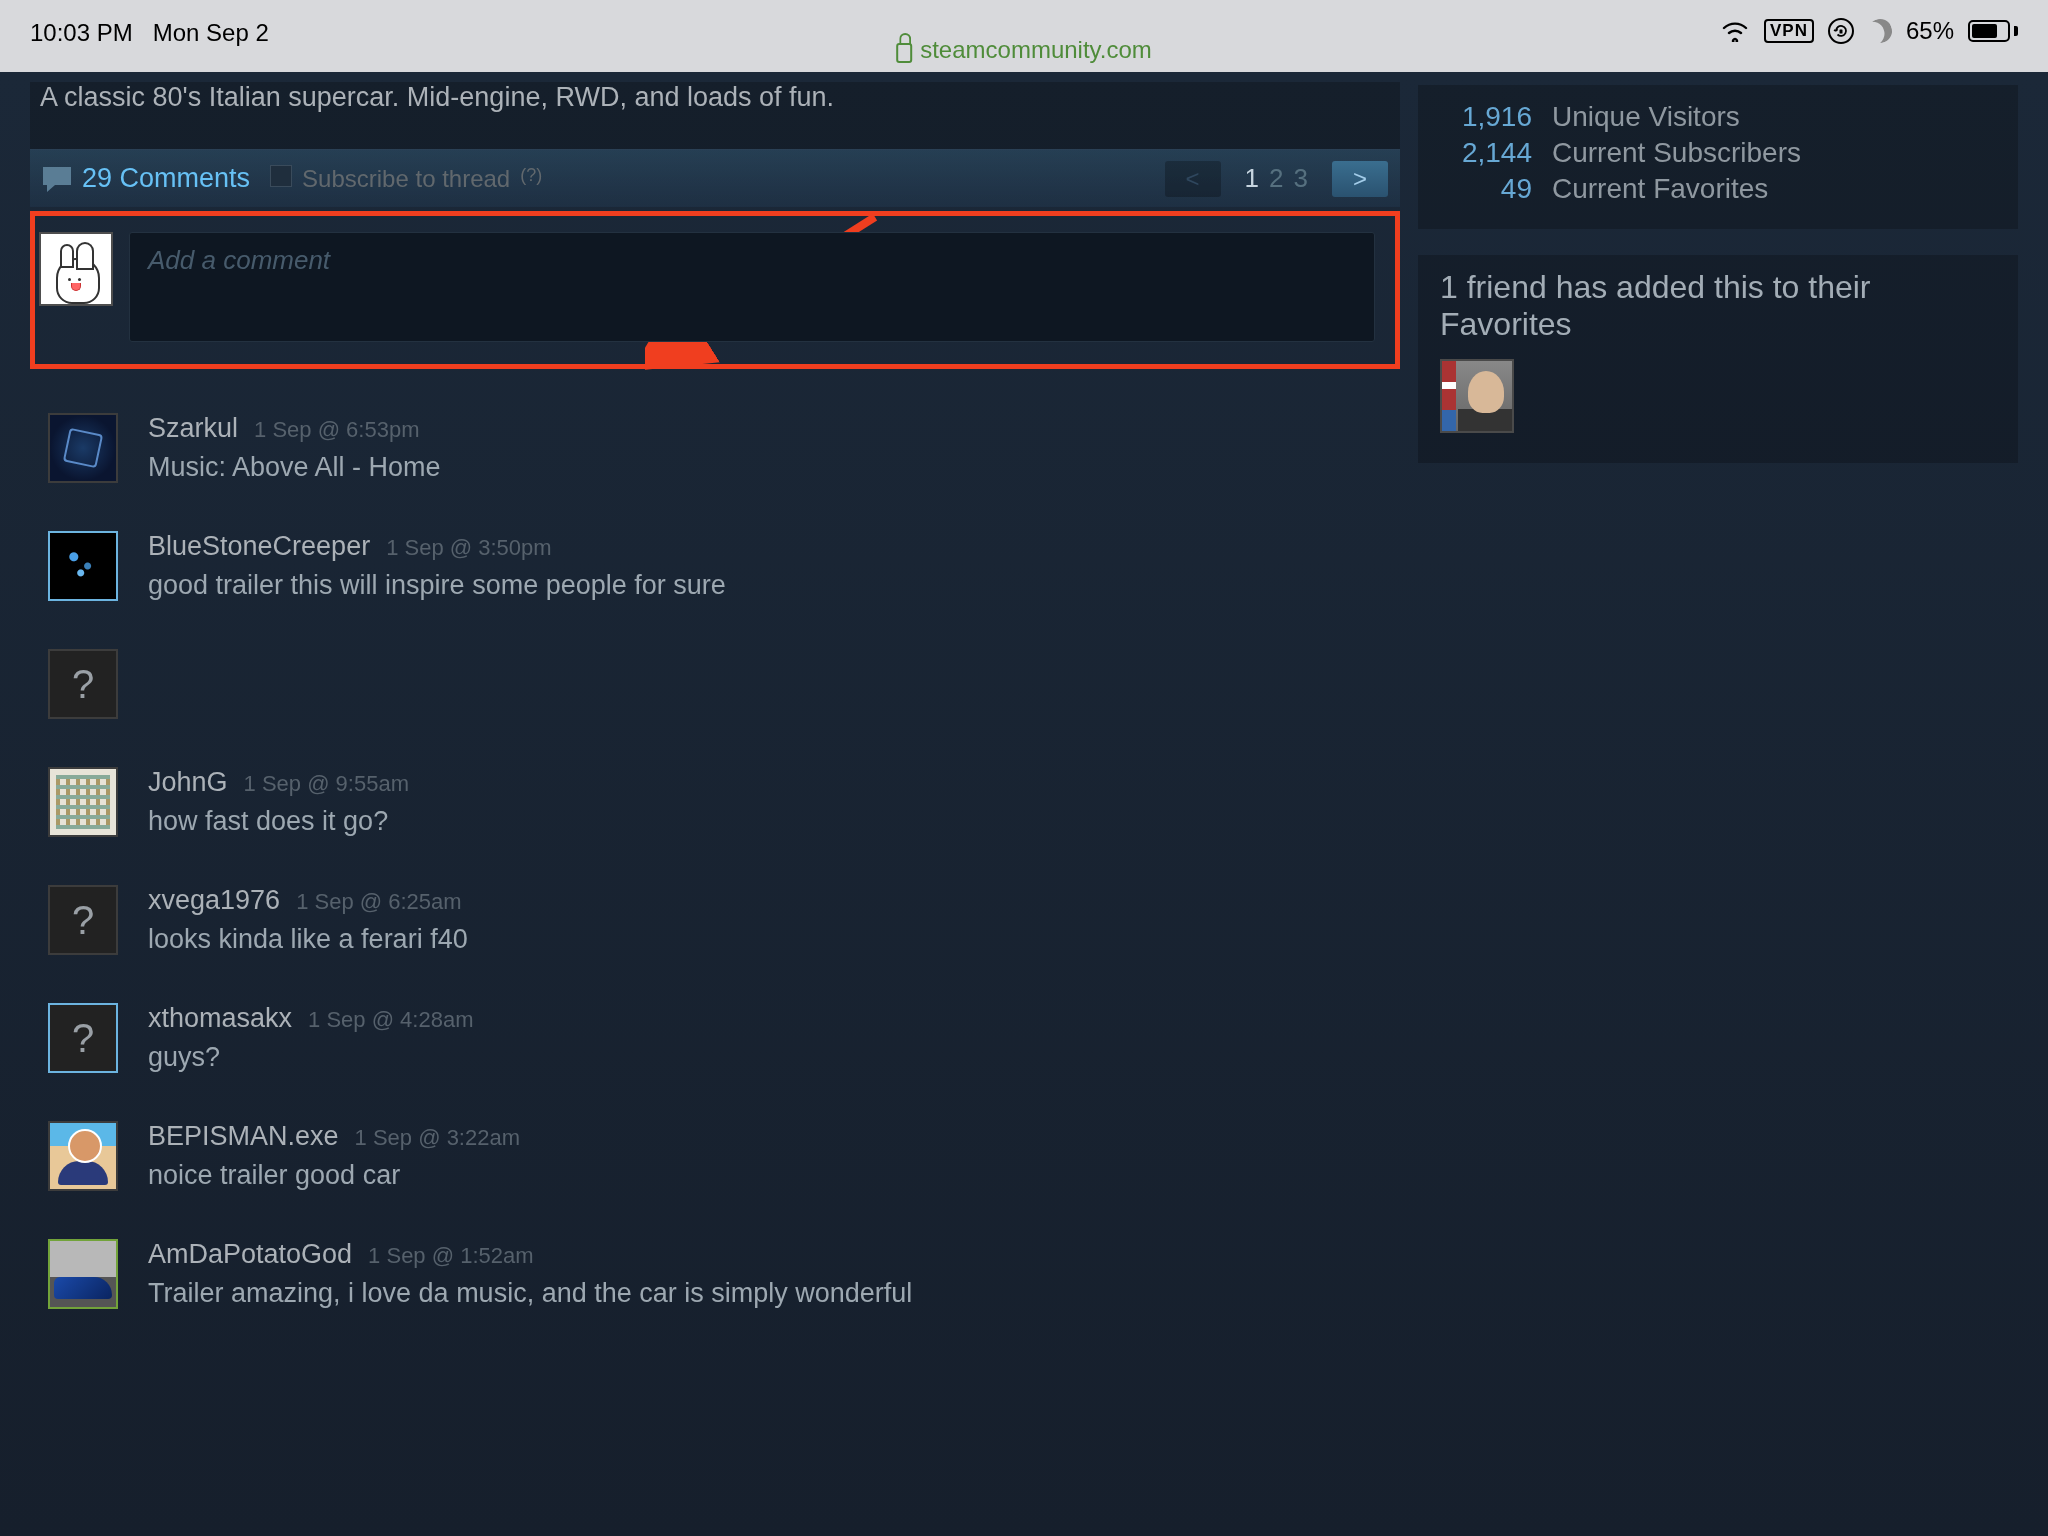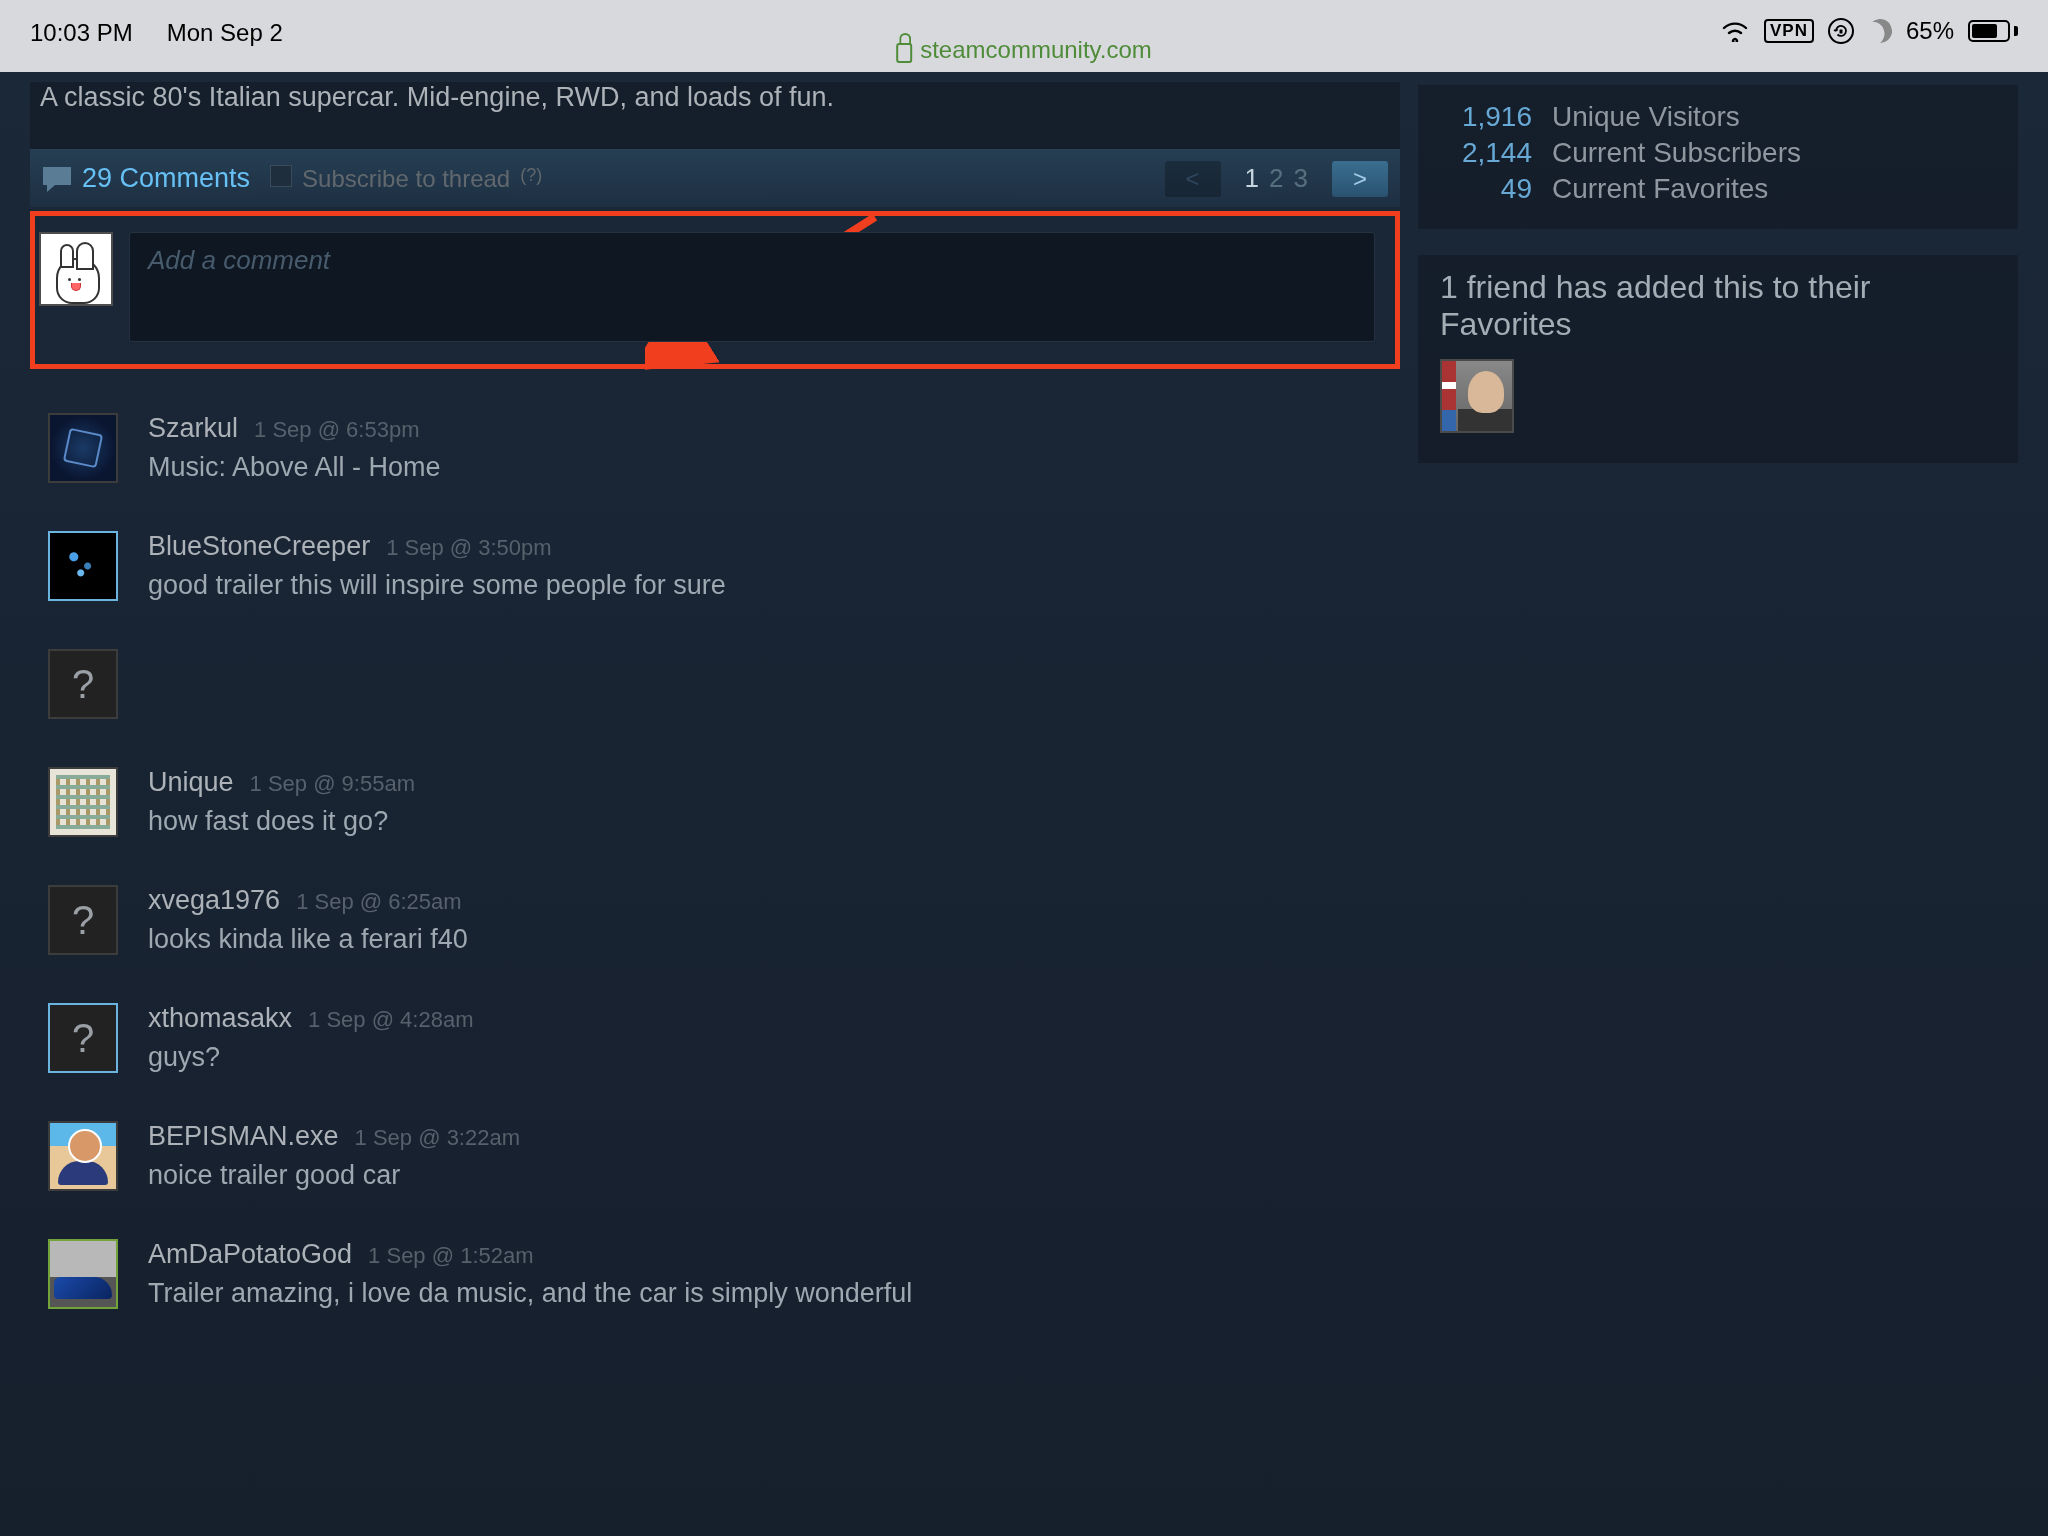--- a/index.html
+++ b/index.html
@@ -1,20 +1,20 @@
 <!DOCTYPE html>
 <html><head>
 <meta charset="utf-8">
 <style>
   * { margin:0; padding:0; box-sizing:border-box; }
   html,body { width:2048px; height:1536px; font-family:"Helvetica Neue",Arial,sans-serif; background:#192533; overflow:hidden; }
   
   
   .statusbar { height:72px; background:#d8d9dc; width:100%; display:flex; align-items:center; justify-content:space-between; padding:0 30px 16px 30px; color:#000; font-size:24px; font-weight:500; position:relative; }
-  .status-left { display:flex; gap:34px; align-items:center; padding-top:10px;}
+  .status-left { display:flex; gap:20px; align-items:center; padding-top:10px;}
   .status-right { display:flex; gap:14px; align-items:center; padding-top:6px;}
   .status-url { position:absolute; left:50%; transform:translateX(-50%); bottom:8px; font-size:24px; color:#4f8c3a; display:flex; align-items:center; gap:8px; font-weight:400; }
   .lock { width:16px; height:20px; border:2.5px solid #4f8c3a; border-radius:3px; position:relative; margin-top:6px; }
   .lock:before { content:""; position:absolute; top:-12px; left:1px; width:8px; height:10px; border:2.5px solid #4f8c3a; border-bottom:none; border-radius:6px 6px 0 0; }
   .wifi-icon{ width:30px; height:22px; position:relative;}
   .wifi-icon svg{ width:30px; height:22px; }
   .vpn-box{ border:2px solid #000; border-radius:4px; font-size:17px; padding:0 4px; font-weight:600; letter-spacing:1px;}
   .orient-lock{ width:26px; height:26px; border:2px solid #000; border-radius:50%; display:flex; align-items:center; justify-content:center; font-size:14px;}
   .moon{ width:24px; height:24px; border-radius:50%; box-shadow: inset -8px 0 0 0 #888; transform:rotate(-20deg);}
   .batt-wrap{ display:flex; align-items:center; gap:4px;}
@@ -218,21 +218,21 @@
             <div class="c-av ">
               <span class="av-q">?</span>
             </div>
           </div>
           <div class="c-item">
             <div class="c-av ">
               <div class="av-img av-john"></div>
             </div>
             <div class="c-body">
               <div class="c-head">
-                <span class="c-author">Unique</span>
+                <span class="c-author">JohnG</span>
                 <span class="c-time">1 Sep @ 9:55am</span>
               </div>
               <div class="c-text">how fast does it go?</div>
             </div>
           </div>
           <div class="c-item">
             <div class="c-av ">
               <span class="av-q">?</span>
             </div>
             <div class="c-body">

